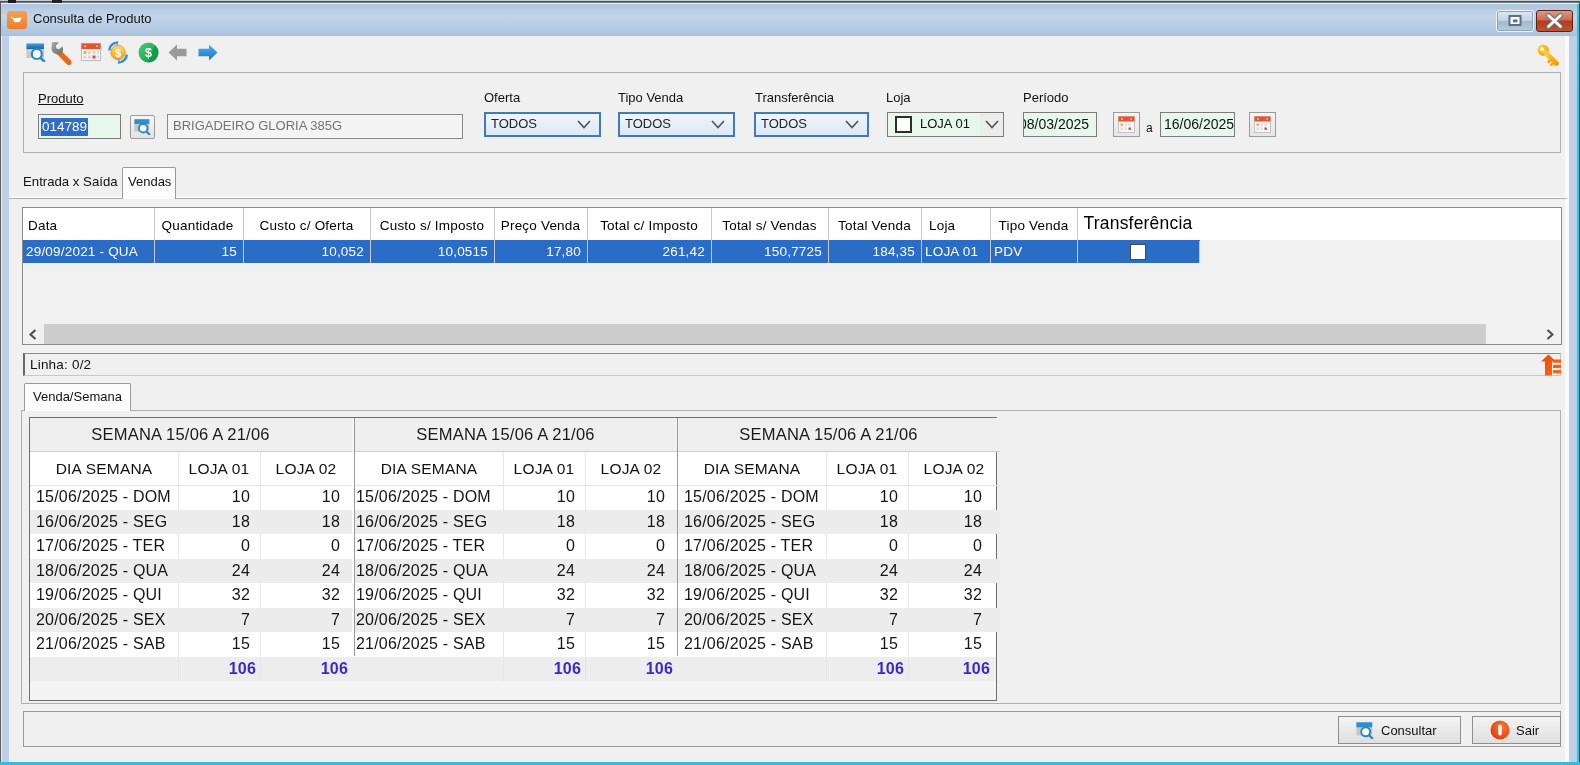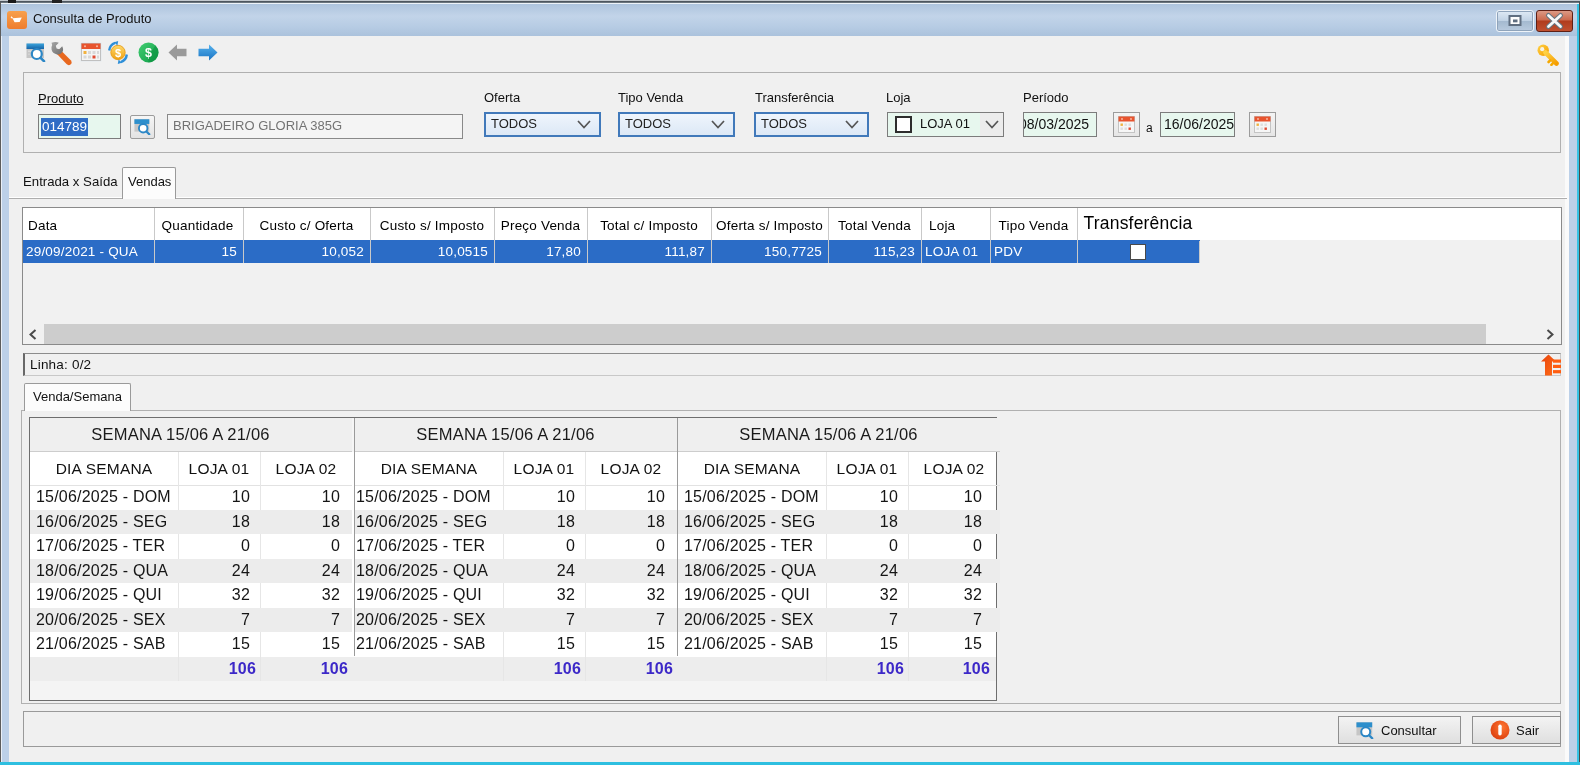--- a/index.html
+++ b/index.html
@@ -254,34 +254,34 @@
 <div class="sep" style="left:990px;"></div>
 <div class="sep" style="left:1077px;"></div>
 <div class="sep" style="left:1199px;top:241px;height:22px;"></div>
 
 <div class="abs" style="left:28px;top:218px;font-size:13.5px;letter-spacing:0.2px;color:#000;">Data</div>
 <div class="abs hc" style="left:152px;top:218px;width:91px;">Quantidade</div>
 <div class="abs hc" style="left:243px;top:218px;width:127px;">Custo c/ Oferta</div>
 <div class="abs hc" style="left:370px;top:218px;width:124px;">Custo s/ Imposto</div>
 <div class="abs hc" style="left:494px;top:218px;width:93px;">Preço Venda</div>
 <div class="abs hc" style="left:587px;top:218px;width:124px;">Total c/ Imposto</div>
-<div class="abs hc" style="left:711px;top:218px;width:117px;">Oferta s/ Imposto</div>
+<div class="abs hc" style="left:711px;top:218px;width:117px;">Total s/ Vendas</div>
 <div class="abs hc" style="left:828px;top:218px;width:93px;">Total Venda</div>
 <div class="abs" style="left:929px;top:218px;font-size:13.5px;letter-spacing:0.2px;color:#000;">Loja</div>
 <div class="abs hc" style="left:990px;top:218px;width:87px;">Tipo Venda</div>
 <div class="abs hc" style="left:1077px;top:213px;width:122px;font-size:17.5px;">Transferência</div>
 
 <div class="abs rw" style="left:26px;top:244px;">29/09/2021 - QUA</div>
 <div class="abs rw rr" style="left:152px;top:244px;width:85px;">15</div>
 <div class="abs rw rr" style="left:243px;top:244px;width:121px;">10,052</div>
 <div class="abs rw rr" style="left:370px;top:244px;width:118px;">10,0515</div>
 <div class="abs rw rr" style="left:494px;top:244px;width:87px;">17,80</div>
-<div class="abs rw rr" style="left:587px;top:244px;width:118px;">111,87</div>
+<div class="abs rw rr" style="left:587px;top:244px;width:118px;">261,42</div>
 <div class="abs rw rr" style="left:711px;top:244px;width:111px;">150,7725</div>
-<div class="abs rw rr" style="left:828px;top:244px;width:87px;">115,23</div>
+<div class="abs rw rr" style="left:828px;top:244px;width:87px;">184,35</div>
 <div class="abs rw" style="left:925px;top:244px;">LOJA 01</div>
 <div class="abs rw" style="left:994px;top:244px;">PDV</div>
 <div class="abs" style="left:1130px;top:244px;width:16px;height:16px;background:#fff;border:1.5px solid #4a4a4a;"></div>
 
 <div class="abs" style="left:23px;top:324px;width:1538px;height:20px;background:#cdcdcd;"></div>
 <div class="abs" style="left:23px;top:324px;width:21px;height:20px;background:#f1f1f1;"></div>
 <svg class="abs" style="left:29px;top:329px;" width="8" height="11" viewBox="0 0 8 11">
     <path d="M6.5 1 L1.5 5.5 L6.5 10" fill="none" stroke="#4a4a4a" stroke-width="2"></path>
   </svg>
 <div class="abs" style="left:1486px;top:324px;width:75px;height:20px;background:#f1f1f1;"></div>

